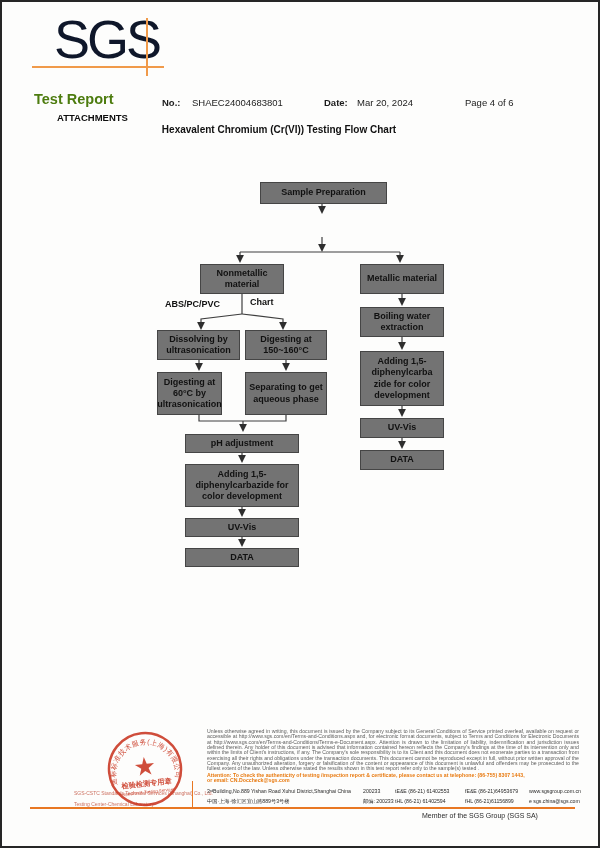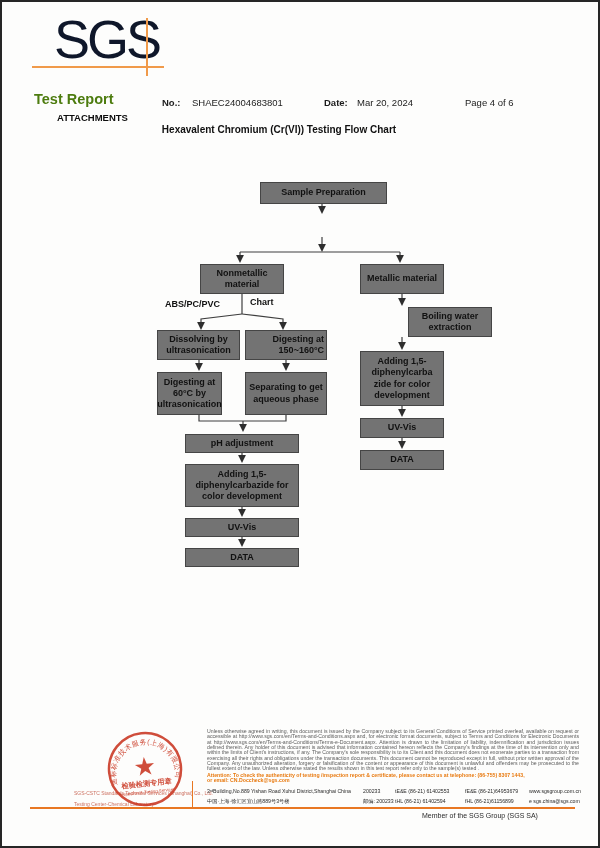--- a/index.html
+++ b/index.html
@@ -102,29 +102,29 @@
     </svg>
 
     <div class="fbox" style="left:258px;top:180px;width:127px;height:22px;">Sample Preparation</div>
     <div class="fbox" style="left:358px;top:262px;width:84px;height:30px;">Metallic material</div>
     <div class="fbox" style="left:198px;top:262px;width:84px;height:30px;">Nonmetallic material</div>
 
     <div class="branch-label" style="left:163px;top:297px;">ABS/PC/PVC</div>
     <div class="branch-label" style="left:248px;top:295px;">Chart</div>
 
     <div class="fbox" style="left:155px;top:328px;width:83px;height:30px;">Dissolving by ultrasonication</div>
-    <div class="fbox" style="left:243px;top:328px;width:82px;height:30px;text-align:right;">Digesting at 150~160°C</div>
+    <div class="fbox" style="left:243px;top:328px;width:82px;height:30px;">Digesting at 150~160°C</div>
     <div class="fbox" style="left:155px;top:370px;width:65px;height:43px;">Digesting at 60°C by ultrasonication</div>
     <div class="fbox" style="left:243px;top:370px;width:82px;height:43px;">Separating to get aqueous phase</div>
     <div class="fbox" style="left:183px;top:432px;width:114px;height:19px;">pH adjustment</div>
     <div class="fbox" style="left:183px;top:462px;width:114px;height:43px;">Adding 1,5-diphenylcarbazide for color development</div>
     <div class="fbox" style="left:183px;top:516px;width:114px;height:19px;">UV-Vis</div>
     <div class="fbox" style="left:183px;top:546px;width:114px;height:19px;">DATA</div>
 
-    <div class="fbox" style="left:358px;top:305px;width:84px;height:30px;margin-left:48px;">Boiling water extraction</div>
+    <div class="fbox" style="left:358px;top:305px;width:84px;height:30px;">Boiling water extraction</div>
     <div class="fbox" style="left:358px;top:349px;width:84px;height:55px;">Adding 1,5-diphenylcarba zide for color development</div>
     <div class="fbox" style="left:358px;top:416px;width:84px;height:20px;">UV-Vis</div>
     <div class="fbox" style="left:358px;top:448px;width:84px;height:20px;">DATA</div>
   </div>
 
   <div class="company-lines">
     <div>SGS-CSTC Standards Technical Services (Shanghai) Co., Ltd.</div>
     <div>Testing Center-Chemical Laboratory</div>
   </div>
 

